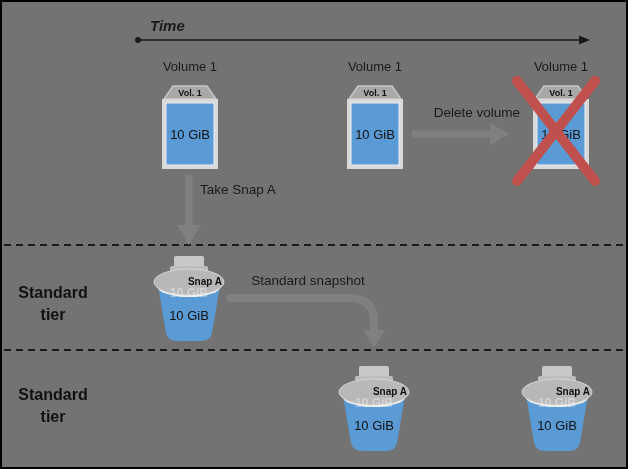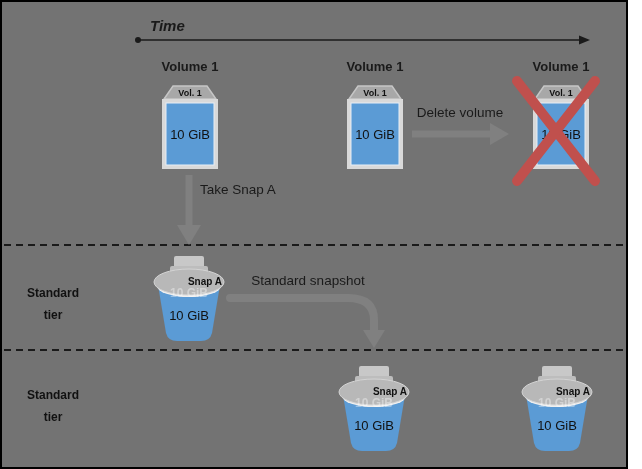--- a/index.html
+++ b/index.html
@@ -19,29 +19,29 @@
 
   
   .time-label {
     left: 148px; top: 15px;
     font-size: 15px; font-weight: bold; font-style: italic;
     color: #1a1a1a;
   }
   .vol-title {
     top: 57px; width: 100px;
     text-align: center;
-    font-size: 13px; font-weight: bold; color: #1a1a1a;
+    font-size: 13px; font-weight: normal; color: #1a1a1a;
   }
   .flow-label {
     font-size: 13.5px; color: #1a1a1a;
   }
   .tier-label {
     left: 9px; width: 84px;
     text-align: center;
-    font-size: 12px; font-weight: bold; color: #111;
+    font-size: 16px; font-weight: bold; color: #111;
     line-height: 22px;
   }
 
   
   .volume { width: 56px; height: 84px; top: 83px; }
   .volume svg { position: absolute; left: 0; top: 0; }
   .volume .cap-label {
     position: absolute; left: 0; top: 1px; width: 100%; height: 13px;
     display: flex; align-items: center; justify-content: center;
     font-size: 9px; font-weight: bold; color: #111;
@@ -107,21 +107,21 @@
   <div class="abs volume" style="left:531px">
     <svg width="56" height="84" viewBox="0 0 56 84">
       <polygon points="11,1 45,1 54,14 2,14" fill="#a8a8a8" stroke="#c6c6c6" stroke-width="1.5"></polygon>
       <rect x="0" y="14" width="56" height="70" fill="#d9d9d9"></rect>
       <rect x="4" y="18" width="48" height="62" fill="#5b9bd5" stroke="#e8eef5" stroke-width="1"></rect>
     </svg>
     <div class="cap-label">Vol. 1</div>
     <div class="vol-size">10 GiB</div>
   </div>
 
-  <div class="abs flow-label" style="left:398px; top:103px; width:120px; text-align:center">Delete volume</div>
+  <div class="abs flow-label" style="left:398px; top:103px; width:120px; text-align:right">Delete volume</div>
   <div class="abs flow-label" style="left:198px; top:180px">Take Snap A</div>
   <div class="abs flow-label" style="left:236px; top:271px; width:140px; text-align:center">Standard snapshot</div>
 
   <div class="abs tier-label" style="top:280px">
     <span>Standard</span><br>
     <span>tier</span>
   </div>
   <div class="abs tier-label" style="top:382px">
     <span>Standard</span><br>
     <span>tier</span>

